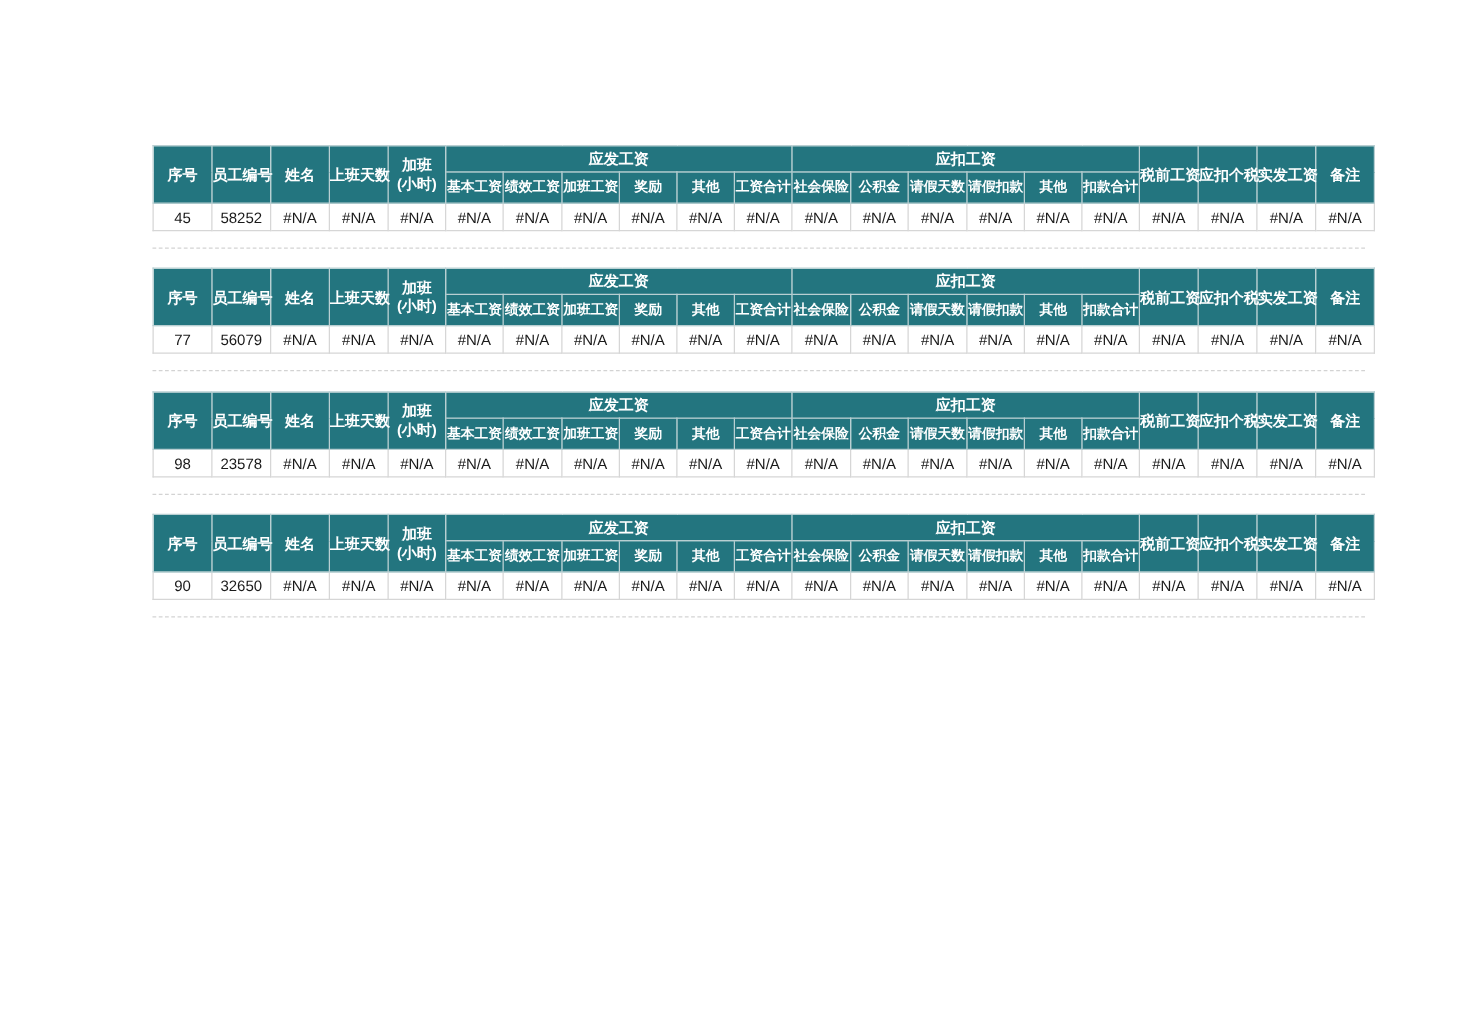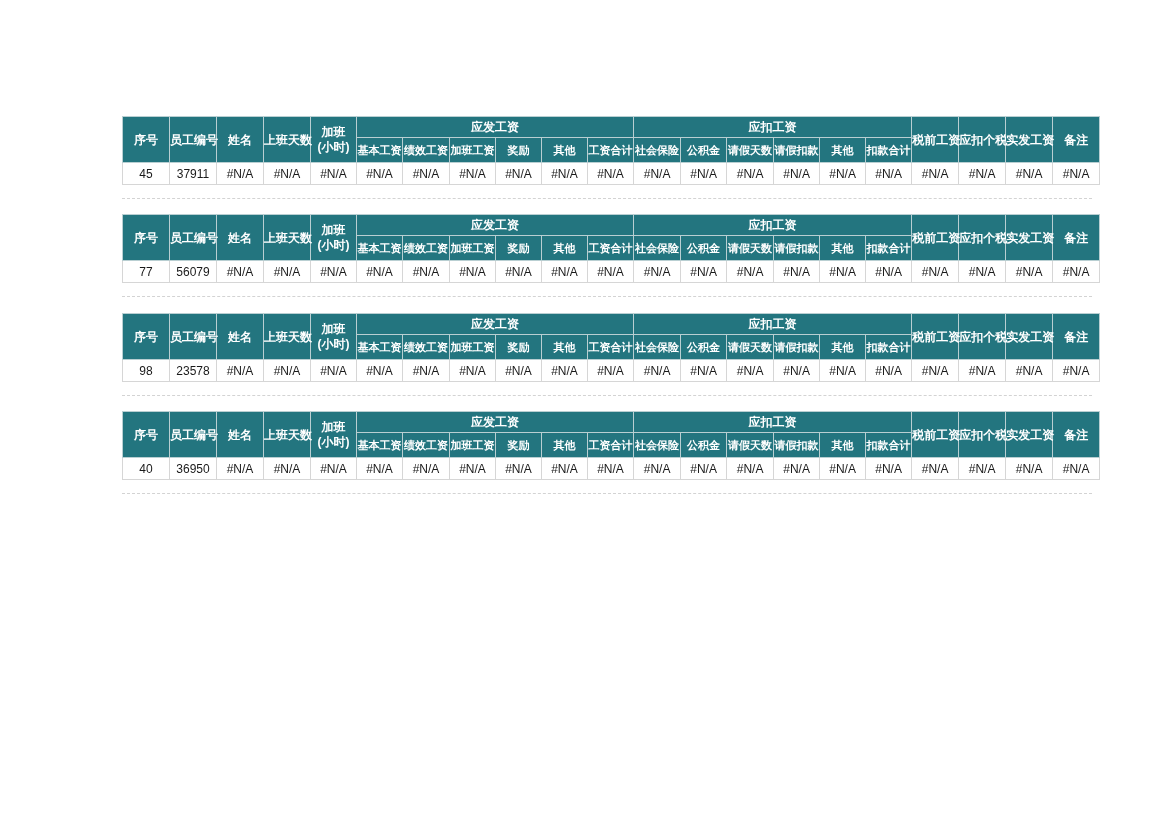--- a/index.html
+++ b/index.html
@@ -159,21 +159,21 @@
           <th class="h-sub">公积金</th>
           <th class="h-sub">请假天数</th>
           <th class="h-sub">请假扣款</th>
           <th class="h-sub">其他</th>
           <th class="h-sub">扣款合计</th>
         </tr>
       </thead>
       <tbody>
         <tr>
           <td>45</td>
-          <td>37911</td>
+          <td>58252</td>
           <td>#N/A</td>
           <td>#N/A</td>
           <td>#N/A</td>
           <td>#N/A</td>
           <td>#N/A</td>
           <td>#N/A</td>
           <td>#N/A</td>
           <td>#N/A</td>
           <td>#N/A</td>
           <td>#N/A</td>
@@ -416,22 +416,22 @@
           <th class="h-sub">社会保险</th>
           <th class="h-sub">公积金</th>
           <th class="h-sub">请假天数</th>
           <th class="h-sub">请假扣款</th>
           <th class="h-sub">其他</th>
           <th class="h-sub">扣款合计</th>
         </tr>
       </thead>
       <tbody>
         <tr>
-          <td>40</td>
-          <td>36950</td>
+          <td>90</td>
+          <td>32650</td>
           <td>#N/A</td>
           <td>#N/A</td>
           <td>#N/A</td>
           <td>#N/A</td>
           <td>#N/A</td>
           <td>#N/A</td>
           <td>#N/A</td>
           <td>#N/A</td>
           <td>#N/A</td>
           <td>#N/A</td>

